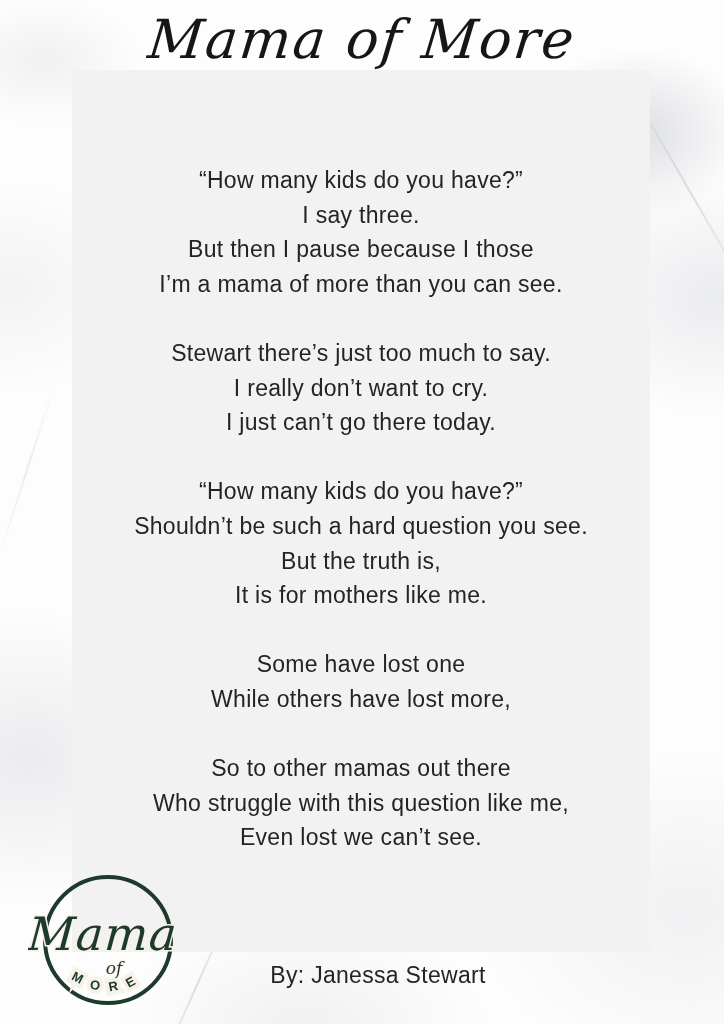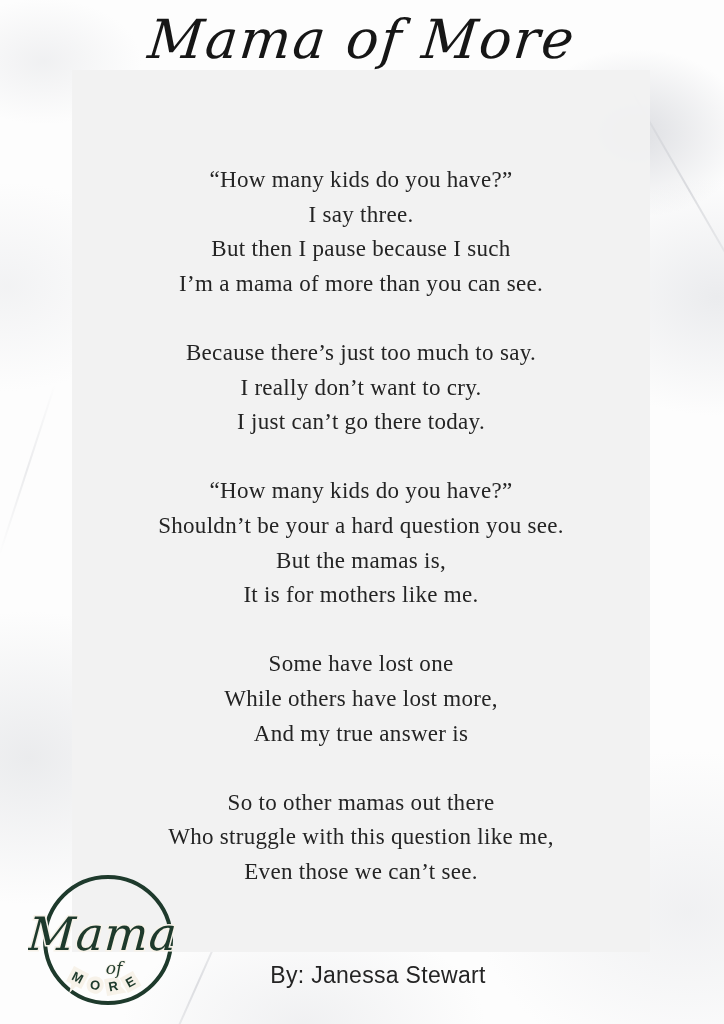--- a/index.html
+++ b/index.html
@@ -30,21 +30,21 @@
     text-align:center;
     font-family:"DejaVu Serif",serif;font-style:italic;
     font-size:54px;line-height:84px;color:#161616;
     letter-spacing:2px;transform:skewX(-6deg);
   }
   .poem{
     position:absolute;top:93px;left:0;width:100%;
     text-align:center;color:#242424;
     font-size:23px;line-height:34.6px;letter-spacing:.3px;
   }
-  .stanza{margin:0 0 34.6px 0;font-family:Liberation Serif, serif;}
+  .stanza{margin:0 0 34.6px 0;}
   .byline{
     position:absolute;top:958px;left:16px;width:100%;
     text-align:center;color:#242424;
     font-size:23px;line-height:34px;letter-spacing:.3px;
   }
   .logo{position:absolute;left:28px;top:860px;width:160px;height:160px;}
   .logo .ring{fill:none;stroke:#1e3a2c;stroke-width:4;}
   .logo .mama{
     font-family:"DejaVu Serif",serif;font-style:italic;font-size:46px;
     fill:#1e3a2c;stroke:#f7f2e9;stroke-width:3;paint-order:stroke;
@@ -67,43 +67,42 @@
 
   <span class="vein v1"></span>
   <span class="vein v2"></span>
   <span class="vein v3"></span>
 
   <div class="panel">
     <div class="poem">
         <div class="stanza">
           <div class="line">“How many kids do you have?”</div>
           <div class="line">I say three.</div>
-          <div class="line">But then I pause because I such</div>
+          <div class="line">But then I pause because I those</div>
           <div class="line">I’m a mama of more than you can see.</div>
         </div>
         <div class="stanza">
-          <div class="line">Because there’s just too much to say.</div>
+          <div class="line">Stewart there’s just too much to say.</div>
           <div class="line">I really don’t want to cry.</div>
           <div class="line">I just can’t go there today.</div>
         </div>
         <div class="stanza">
           <div class="line">“How many kids do you have?”</div>
-          <div class="line">Shouldn’t be your a hard question you see.</div>
-          <div class="line">But the mamas is,</div>
+          <div class="line">Shouldn’t be such a hard question you see.</div>
+          <div class="line">But the truth is,</div>
           <div class="line">It is for mothers like me.</div>
         </div>
         <div class="stanza">
           <div class="line">Some have lost one</div>
           <div class="line">While others have lost more,</div>
-          <div class="line">And my true answer is</div>
         </div>
         <div class="stanza">
           <div class="line">So to other mamas out there</div>
           <div class="line">Who struggle with this question like me,</div>
-          <div class="line">Even those we can’t see.</div>
+          <div class="line">Even lost we can’t see.</div>
         </div>
       </div>
   </div>
 
   <div class="title">Mama of More</div>
 
   <div class="byline">By: Janessa Stewart</div>
 
   <svg class="logo" viewBox="0 0 160 160" aria-hidden="true">
     <circle class="ring" cx="80" cy="80" r="63"></circle>

